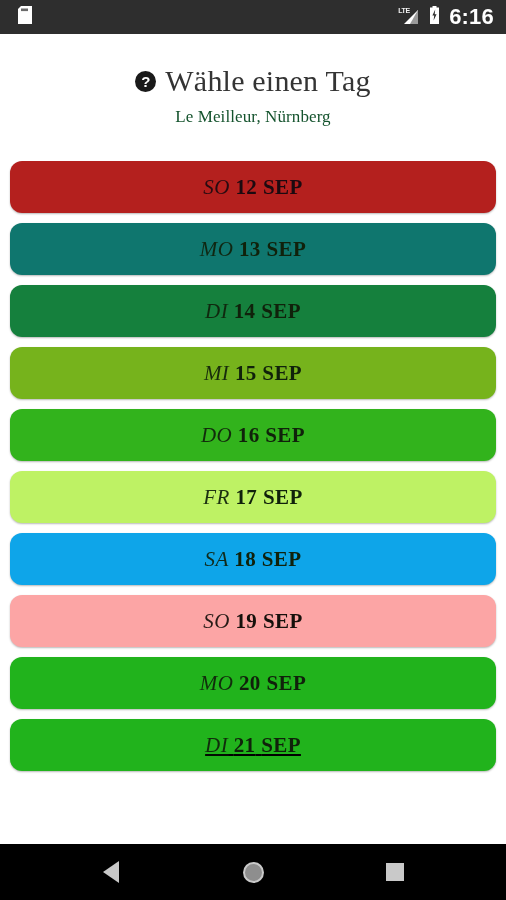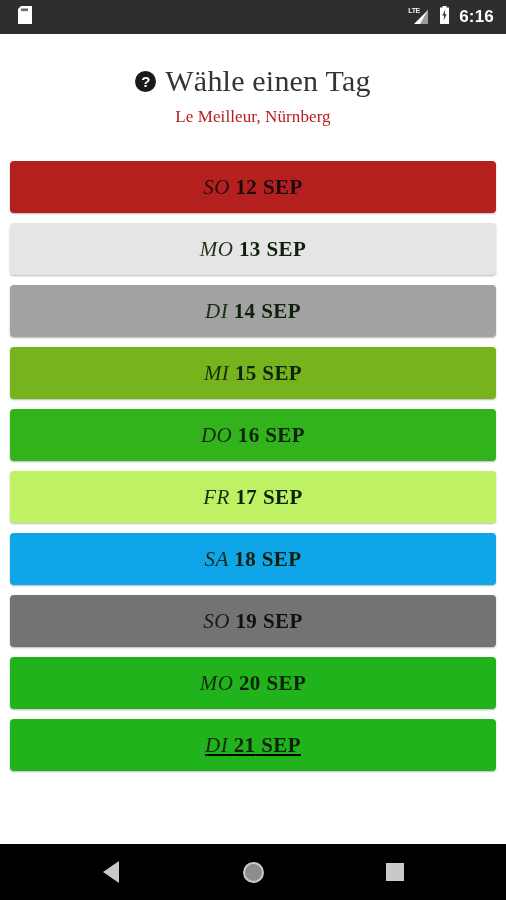--- a/index.html
+++ b/index.html
@@ -22,44 +22,44 @@
   .sdcard-icon { display:block; }
   .signal-wrap { position:relative; width:22px; height:18px; }
   .lte-label {
     position:absolute; top:-1px; left:0;
     font-family:"Liberation Sans", sans-serif;
     font-size:7px; font-weight:700; color:#f2f2f2; letter-spacing:-0.3px;
     line-height:8px;
   }
   .clock {
     font-family:"Liberation Sans", sans-serif;
-    font-size:17px; font-weight:700; color:#ffffff; letter-spacing:0.2px;
+    font-size:22px; font-weight:700; color:#ffffff; letter-spacing:0.2px;
   }
 
   
   .header { padding-top: 30px; text-align:center; flex:0 0 auto; }
   .title-row { display:flex; align-items:center; justify-content:center; gap:9px; }
   .q-icon {
     width:21px; height:21px; border-radius:50%; background:#1a1a1a;
     color:#ffffff; font-family:"Liberation Sans", sans-serif;
     font-size:15px; font-weight:700; line-height:21px; text-align:center;
     display:inline-block; flex:0 0 21px;
   }
   .page-title { font-size: 30px; color:#343434; font-weight:400; letter-spacing:0.2px; }
-  .subtitle { margin-top: 9px; font-size:17px; color:#b91c1c; letter-spacing:0.1px;font-family:Liberation Serif, serif; }
+  .subtitle { margin-top: 9px; font-size:17px; color:#14532d; letter-spacing:0.1px;font-family:Liberation Serif, serif; }
 
   
   .daylist {
     margin-top: 34px; padding: 0 10px;
     display:flex; flex-direction:column; gap:10px;
     flex: 1 1 auto; overflow:hidden;
   }
   .day-btn {
     height:52px; flex:0 0 52px; width:100%;
-    border:none; border-radius:4px;
+    border:none; border-radius:12px;
     display:flex; align-items:center; justify-content:center;
     box-shadow: 0 1px 2px rgba(0,0,0,0.28);
     cursor:pointer;
     font-family:"Liberation Serif","DejaVu Serif",serif;
   }
   .day-label { font-size:21px; color:#10210b; letter-spacing:0.4px; white-space:nowrap; }
   .day-label .dow { font-style: italic; opacity:0.92; }
   .day-label .dnum { font-weight:700; }
   .day-label .mon { font-weight:700; }
   .day-btn.red .day-label { color:#1c0a10; }
@@ -119,39 +119,39 @@
       <span class="q-icon">?</span>
       <span class="page-title">Wähle einen Tag</span>
     </div>
     <div class="subtitle">Le Meilleur, Nürnberg</div>
   </div>
 
   <div class="daylist">
       <div class="day-btn red" style="background: rgb(180, 32, 30);">
         <span class="day-label"><span class="dow">SO</span> <span class="dnum">12</span> <span class="mon">SEP</span></span>
       </div>
-      <div class="day-btn" style="background: #e5e5e5;">
+      <div class="day-btn" style="background: #0f766e;">
         <span class="day-label"><span class="dow">MO</span> <span class="dnum">13</span> <span class="mon">SEP</span></span>
       </div>
-      <div class="day-btn" style="background: #a3a3a3;">
+      <div class="day-btn" style="background: #15803d;">
         <span class="day-label"><span class="dow">DI</span> <span class="dnum">14</span> <span class="mon">SEP</span></span>
       </div>
       <div class="day-btn" style="background: rgb(118, 179, 28); text-align: center;">
         <span class="day-label"><span class="dow">MI</span> <span class="dnum">15</span> <span class="mon">SEP</span></span>
       </div>
       <div class="day-btn" style="background: rgb(50, 179, 28); align-items: center;">
         <span class="day-label"><span class="dow">DO</span> <span class="dnum">16</span> <span class="mon">SEP</span></span>
       </div>
       <div class="day-btn" style="background: #bef264;">
         <span class="day-label"><span class="dow">FR</span> <span class="dnum">17</span> <span class="mon">SEP</span></span>
       </div>
       <div class="day-btn" style="background: #0ea5e9;">
         <span class="day-label"><span class="dow">SA</span> <span class="dnum">18</span> <span class="mon">SEP</span></span>
       </div>
-      <div class="day-btn gold" style="background: #737373;">
+      <div class="day-btn gold" style="background: #fca5a5;">
         <span class="day-label"><span class="dow">SO</span> <span class="dnum">19</span> <span class="mon">SEP</span></span>
       </div>
       <div class="day-btn" style="background: rgb(33, 179, 28);">
         <span class="day-label"><span class="dow">MO</span> <span class="dnum">20</span> <span class="mon">SEP</span></span>
       </div>
       <div class="day-btn" style="background: rgb(33, 179, 28); text-decoration: underline;">
         <span class="day-label"><span class="dow">DI</span> <span class="dnum">21</span> <span class="mon">SEP</span></span>
       </div>
     </div>
 

